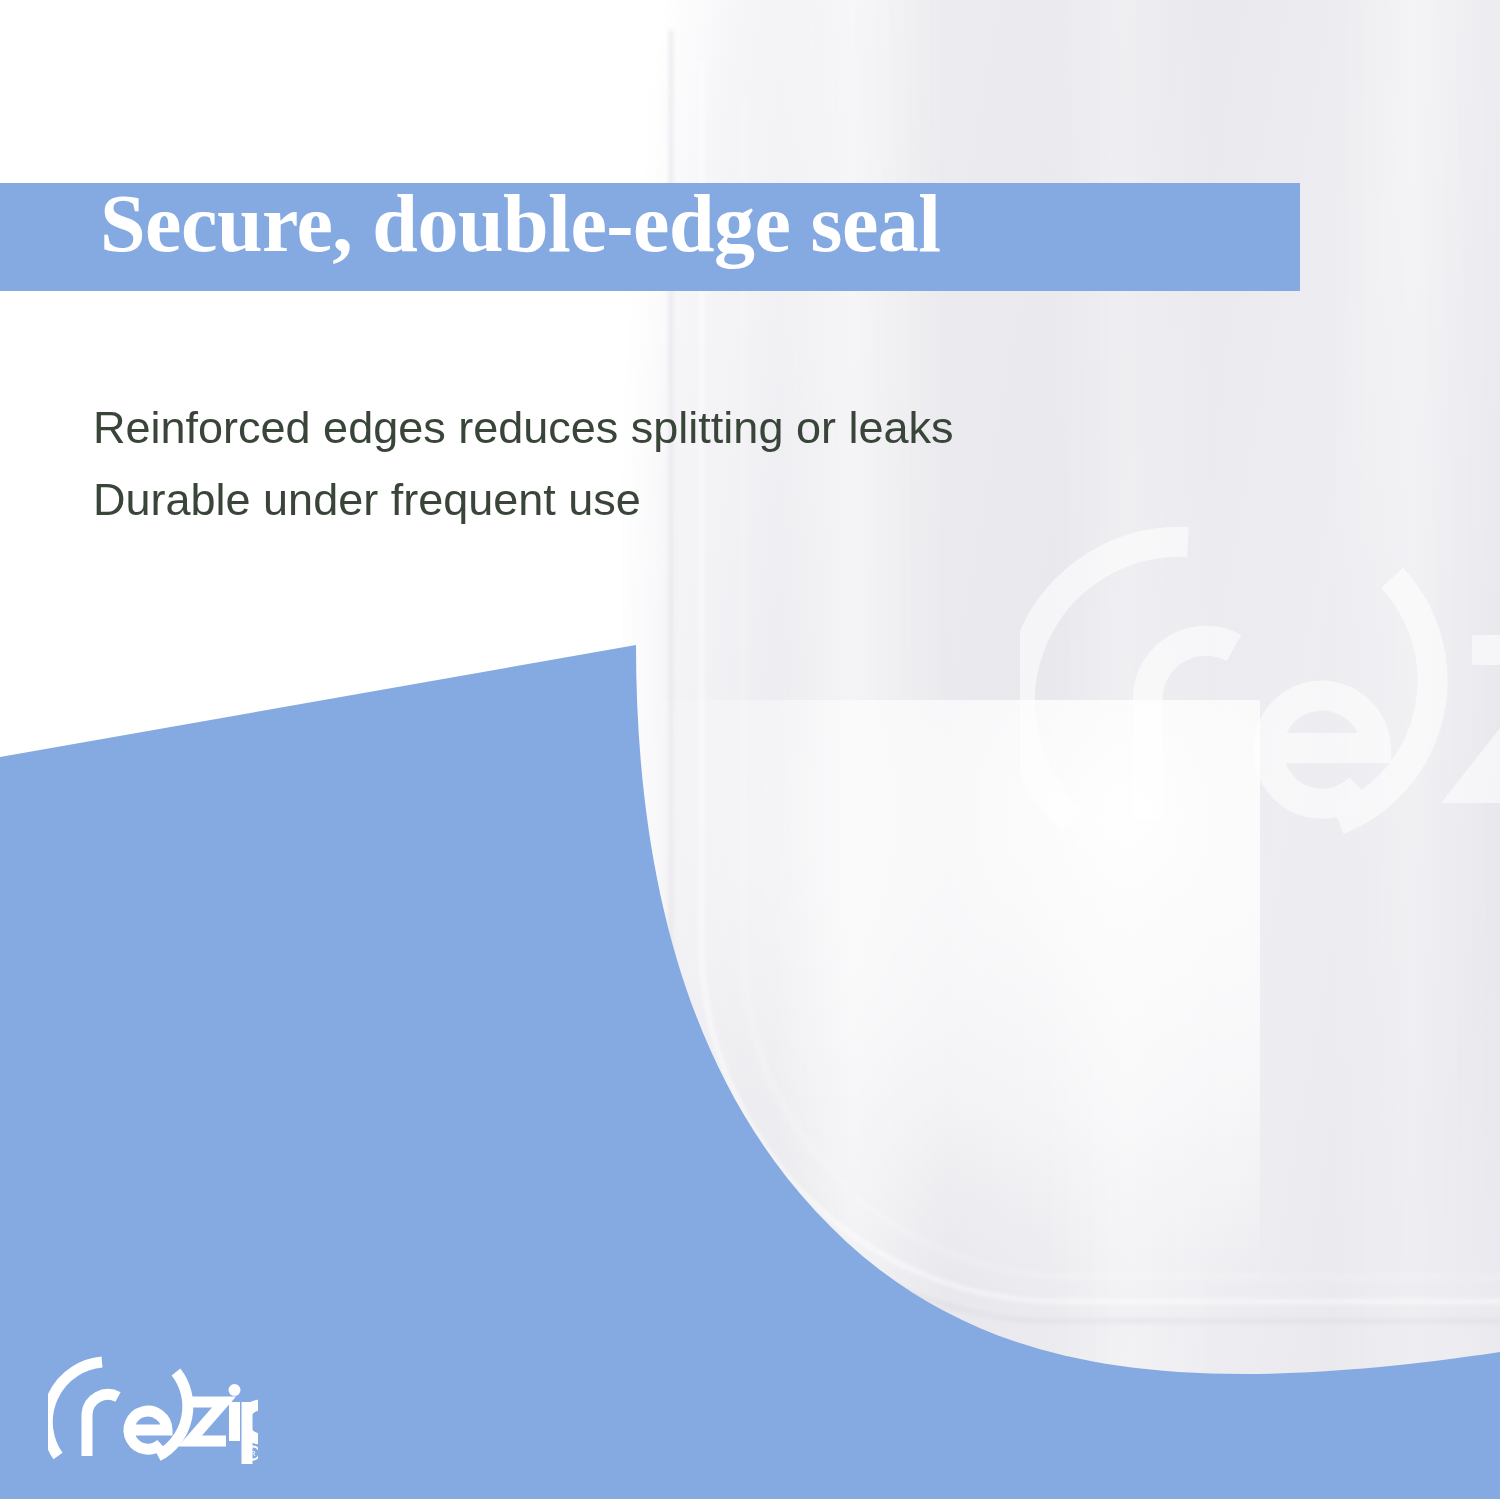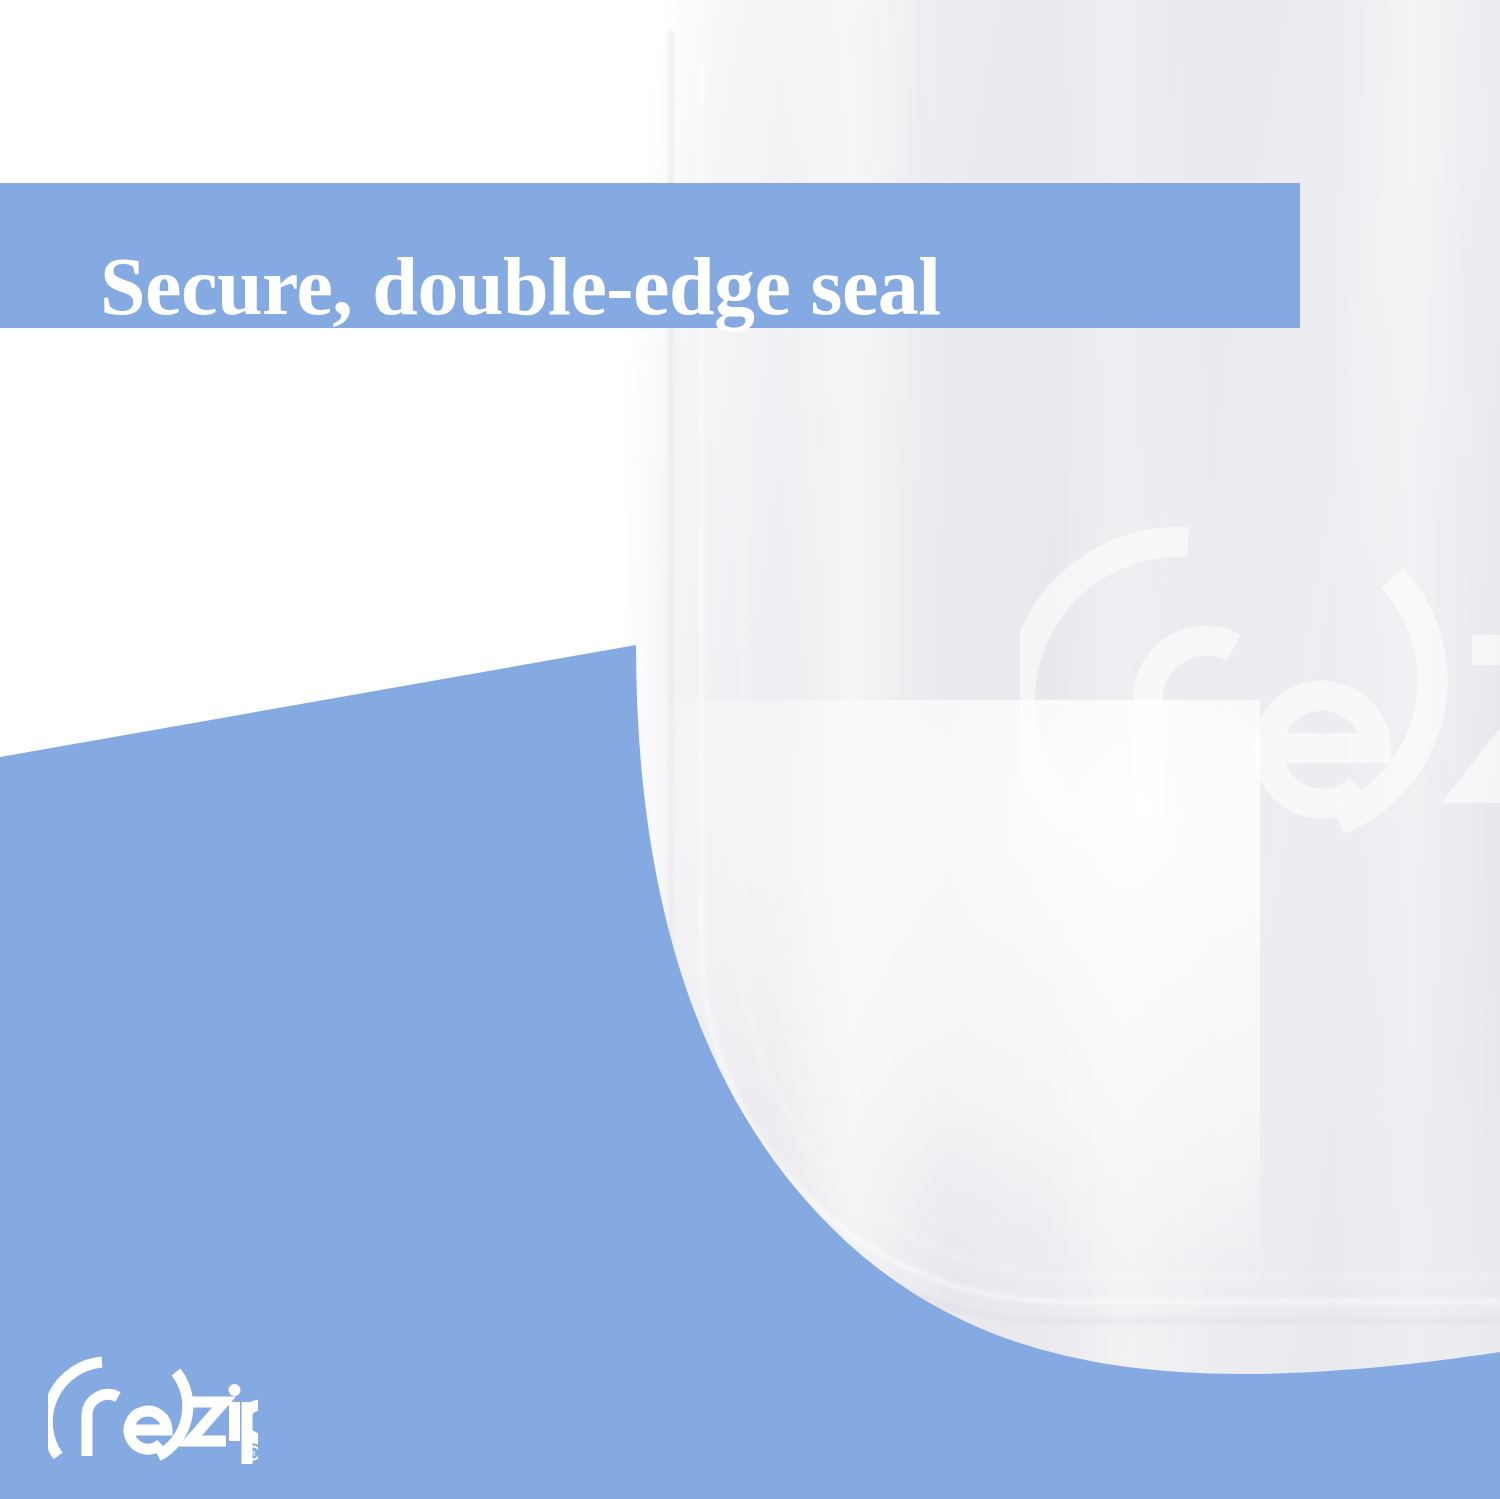--- a/index.html
+++ b/index.html
@@ -106,23 +106,23 @@
   
   .blue-field{
     position:absolute;inset:0;
     pointer-events:none;
   }
 
   
   .banner{
     position:absolute;
     left:0;top:183px;
-    width:1300px;height:145px;
+    width:1300px;height:108px;
     background:#85aae2;
-    display:flex;align-items:flex-end;
+    display:flex;align-items:flex-start;
   }
   .banner-text{
     margin-left:100px;
     font-family:"Liberation Serif",serif;
     font-weight:700;
     font-size:82px;
     line-height:1;
     color:#ffffff;
     letter-spacing:-0.5px;
     white-space:nowrap;
@@ -185,20 +185,24 @@
     <path d="M636,645
              C636,900 700,1130 880,1270
              C1010,1368 1180,1400 1500,1352
              L1500,1499 L636,1499 Z" fill="#85aae2"></path>
   </svg>
 
   <div class="banner">
     <span class="banner-text">Secure, double-edge seal</span>
   </div>
 
+  <div class="body-copy">
+    <div class="body-line">Reinforced edges reduces splitting or leaks</div>
+    <div class="body-line">Durable under frequent use</div>
+  </div>
 
   <svg class="logo" viewBox="0 0 210 118">
 
     <path d="M10 104 A60 60 0 0 1 54 10" fill="none" stroke="#ffffff" stroke-width="11" stroke-linecap="butt"></path>
 
     <path d="M39 104 L39 62 A21 21 0 0 1 70 45" fill="none" stroke="#ffffff" stroke-width="11" stroke-linecap="butt"></path>
 
     <path d="M83 78 L119 78 A19 19 0 1 0 113 92" fill="none" stroke="#ffffff" stroke-width="11" stroke-linecap="butt"></path>
 
     <path d="M128 20 A56 56 0 0 1 110 104" fill="none" stroke="#ffffff" stroke-width="11" stroke-linecap="butt"></path>

